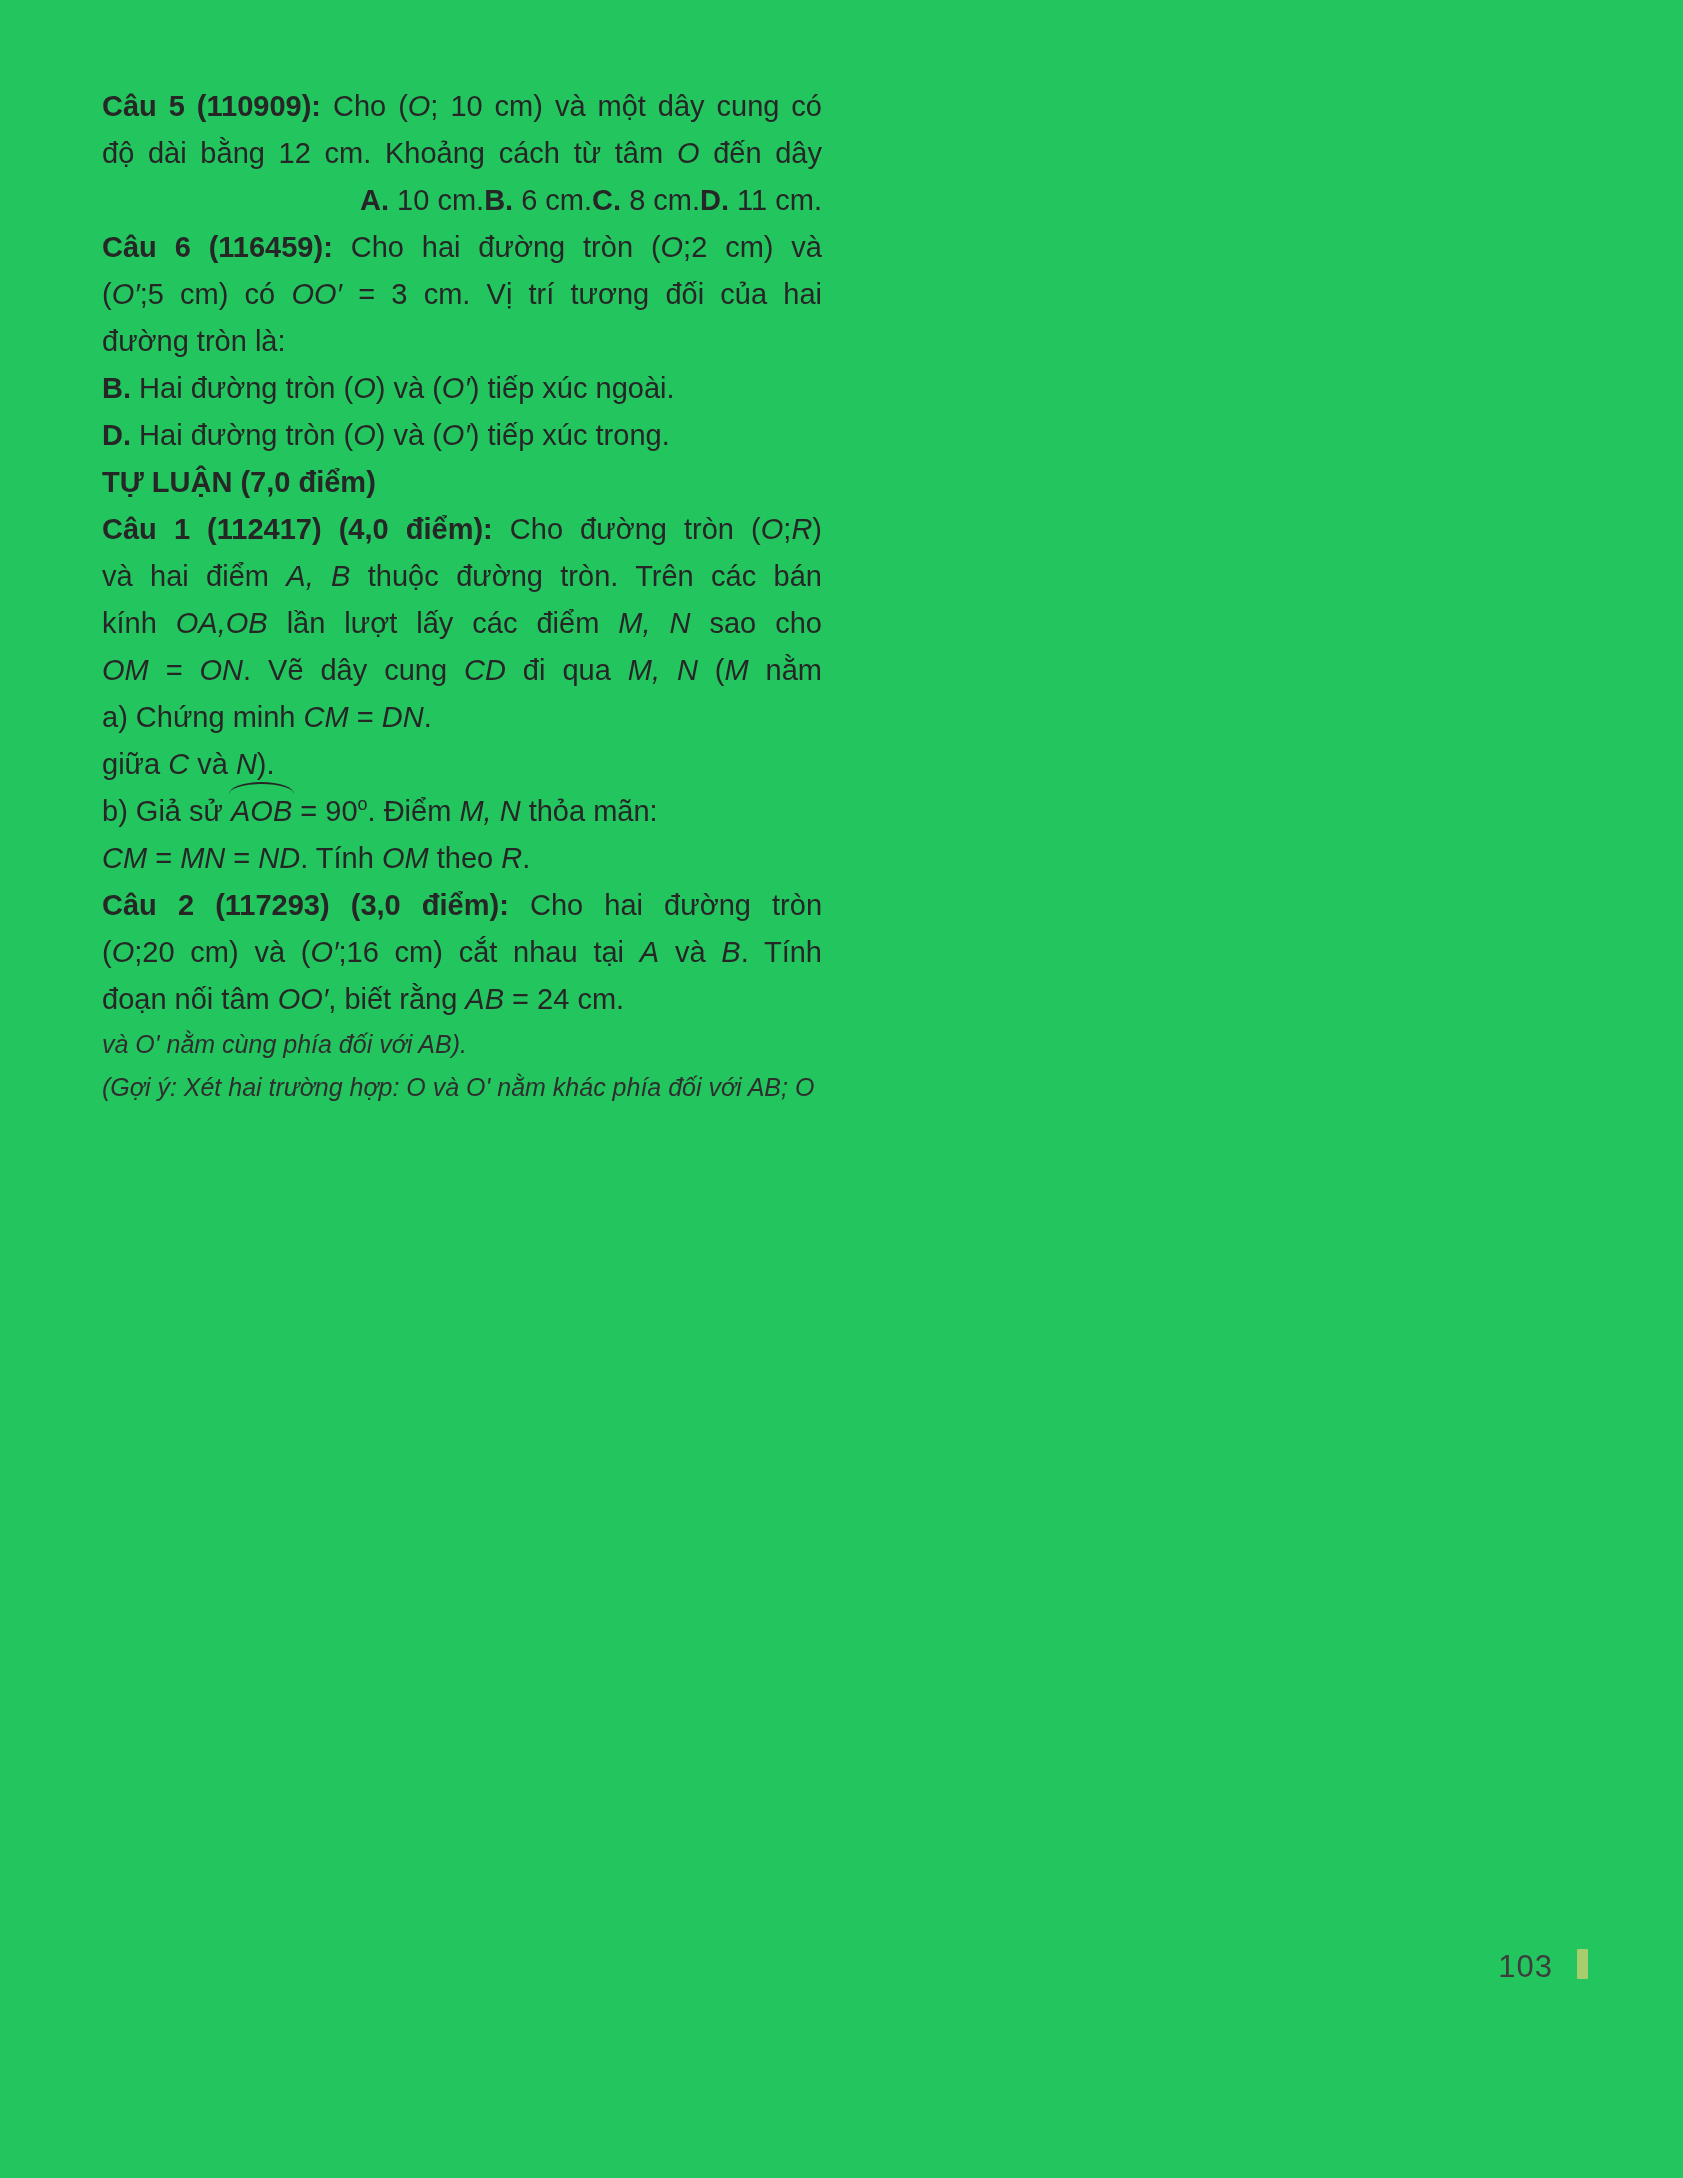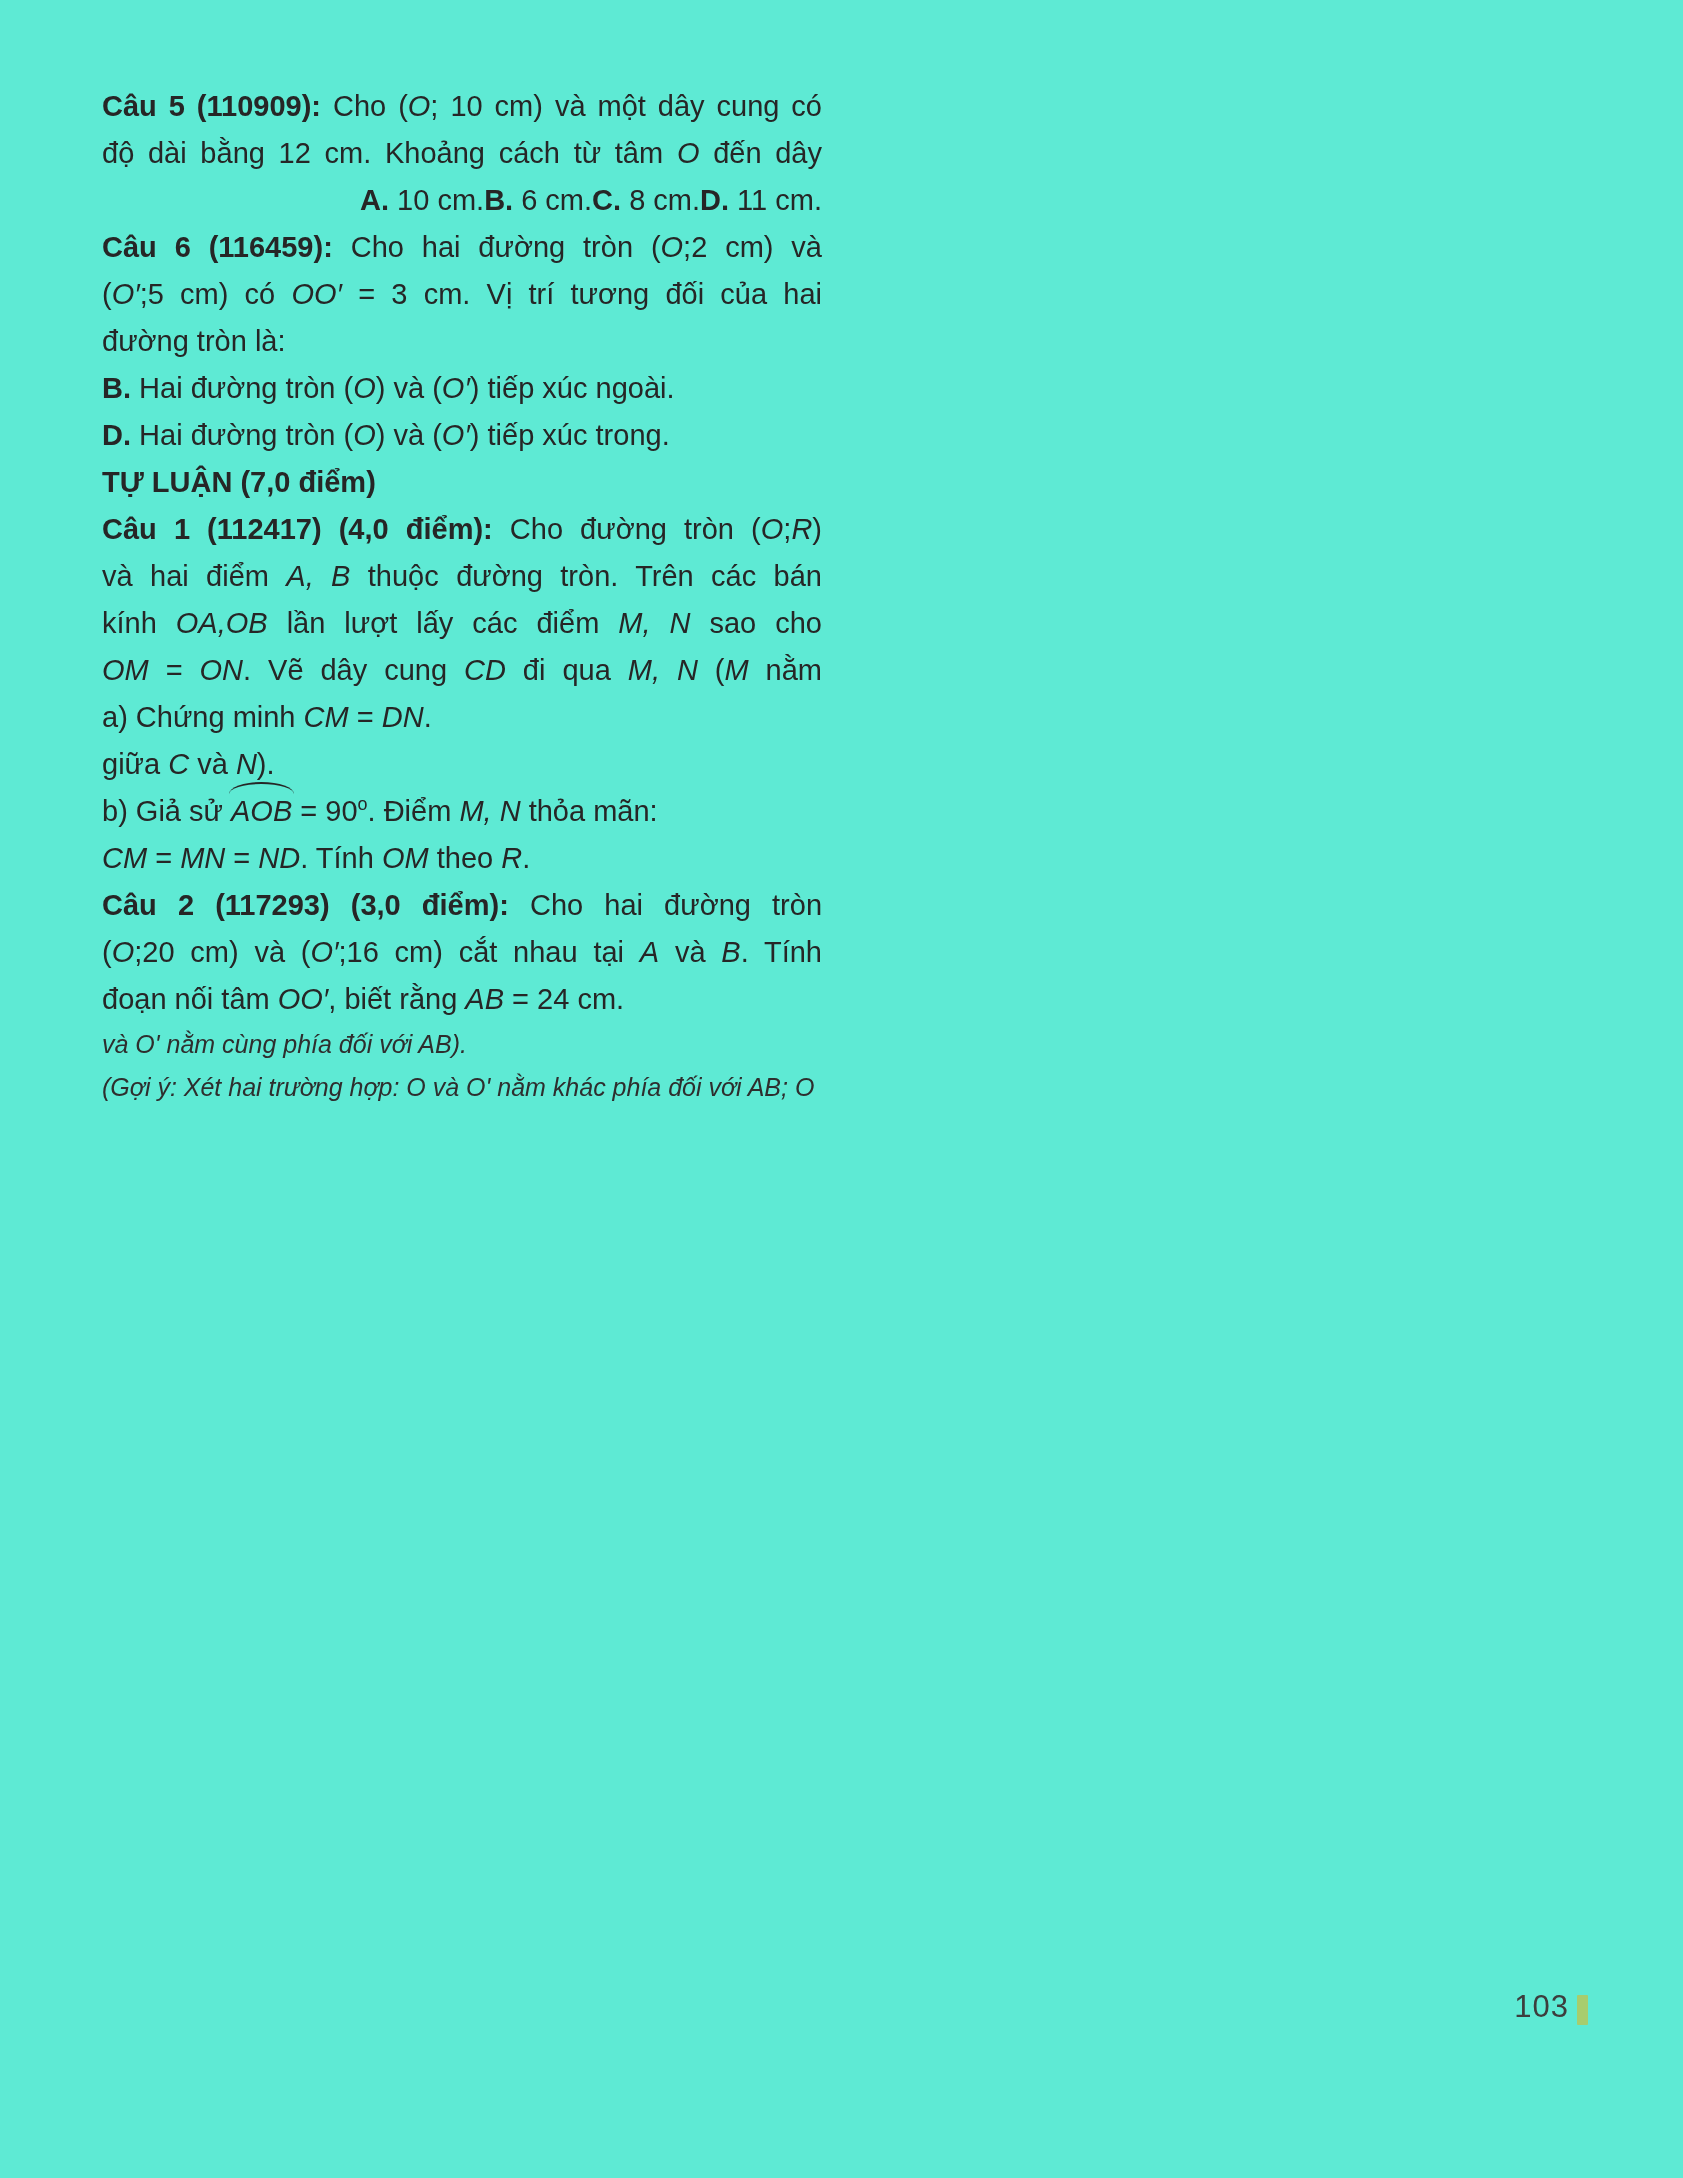--- a/index.html
+++ b/index.html
@@ -5,21 +5,21 @@
   html, body { margin: 0; padding: 0; }
   body {
     width: 1683px; height: 2178px;
     background: #ffffff;
     font-family: "Liberation Sans", sans-serif;
     position: relative;
     overflow: hidden;
   }
   .page {
     position: absolute; inset: 0;
-    background: #5eead4;
+    background: #22c55e;
   }
   .doc-column {
     position: absolute;
     left: 102px; top: 83px;
     width: 720px;
     color: #262626;
     font-size: 29px;
     line-height: 47px;
   }
   .line { display: block; min-height: 47px; }
@@ -46,24 +46,24 @@
   }
   .options-row {
     display: flex;
     justify-content: flex-end;
     align-items: baseline;
   }
   .options-row .opt { white-space: nowrap; }
   .footer {
     position: absolute;
     right: 95px;
-    top: 1989px;
+    top: 1949px;
     display: flex;
-    align-items: flex-end;
-    gap: 8px;
+    align-items: flex-start;
+    gap: 24px;
   }
   .page-number {
     font-size: 31px;
     color: #3d3d3d;
     letter-spacing: 1px;
   }
   .page-marker {
     width: 11px; height: 30px;
     border-radius: 1px;
   }

